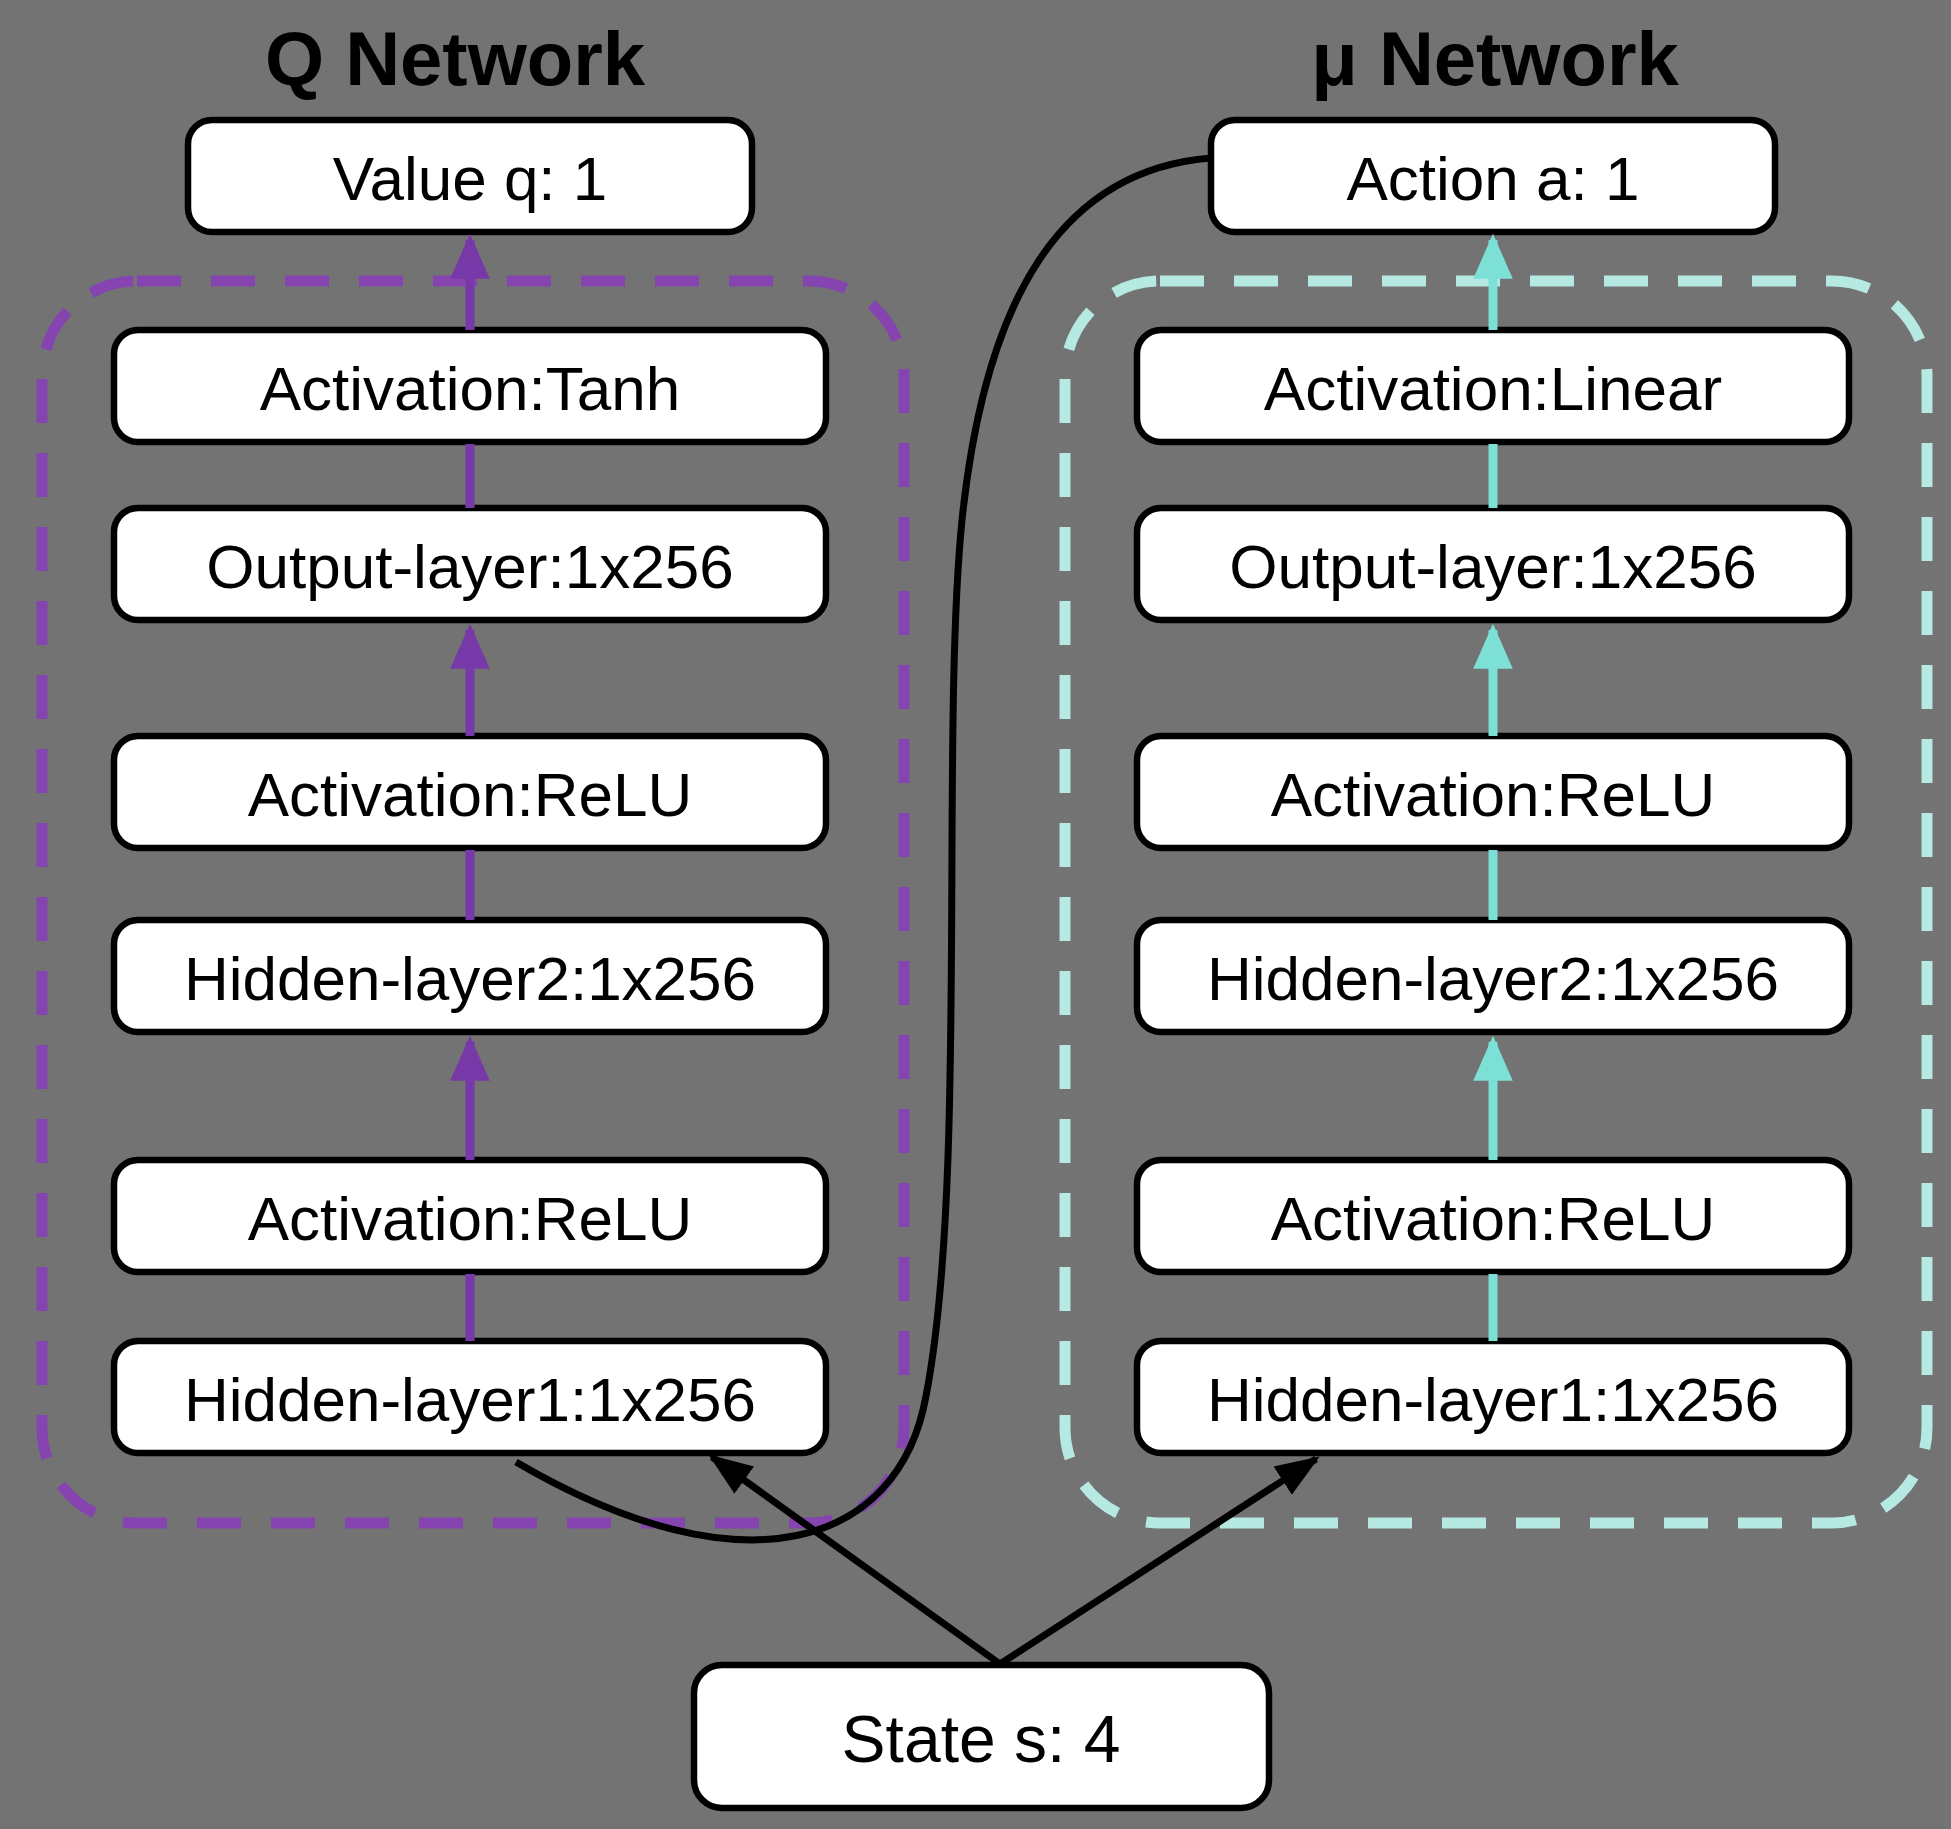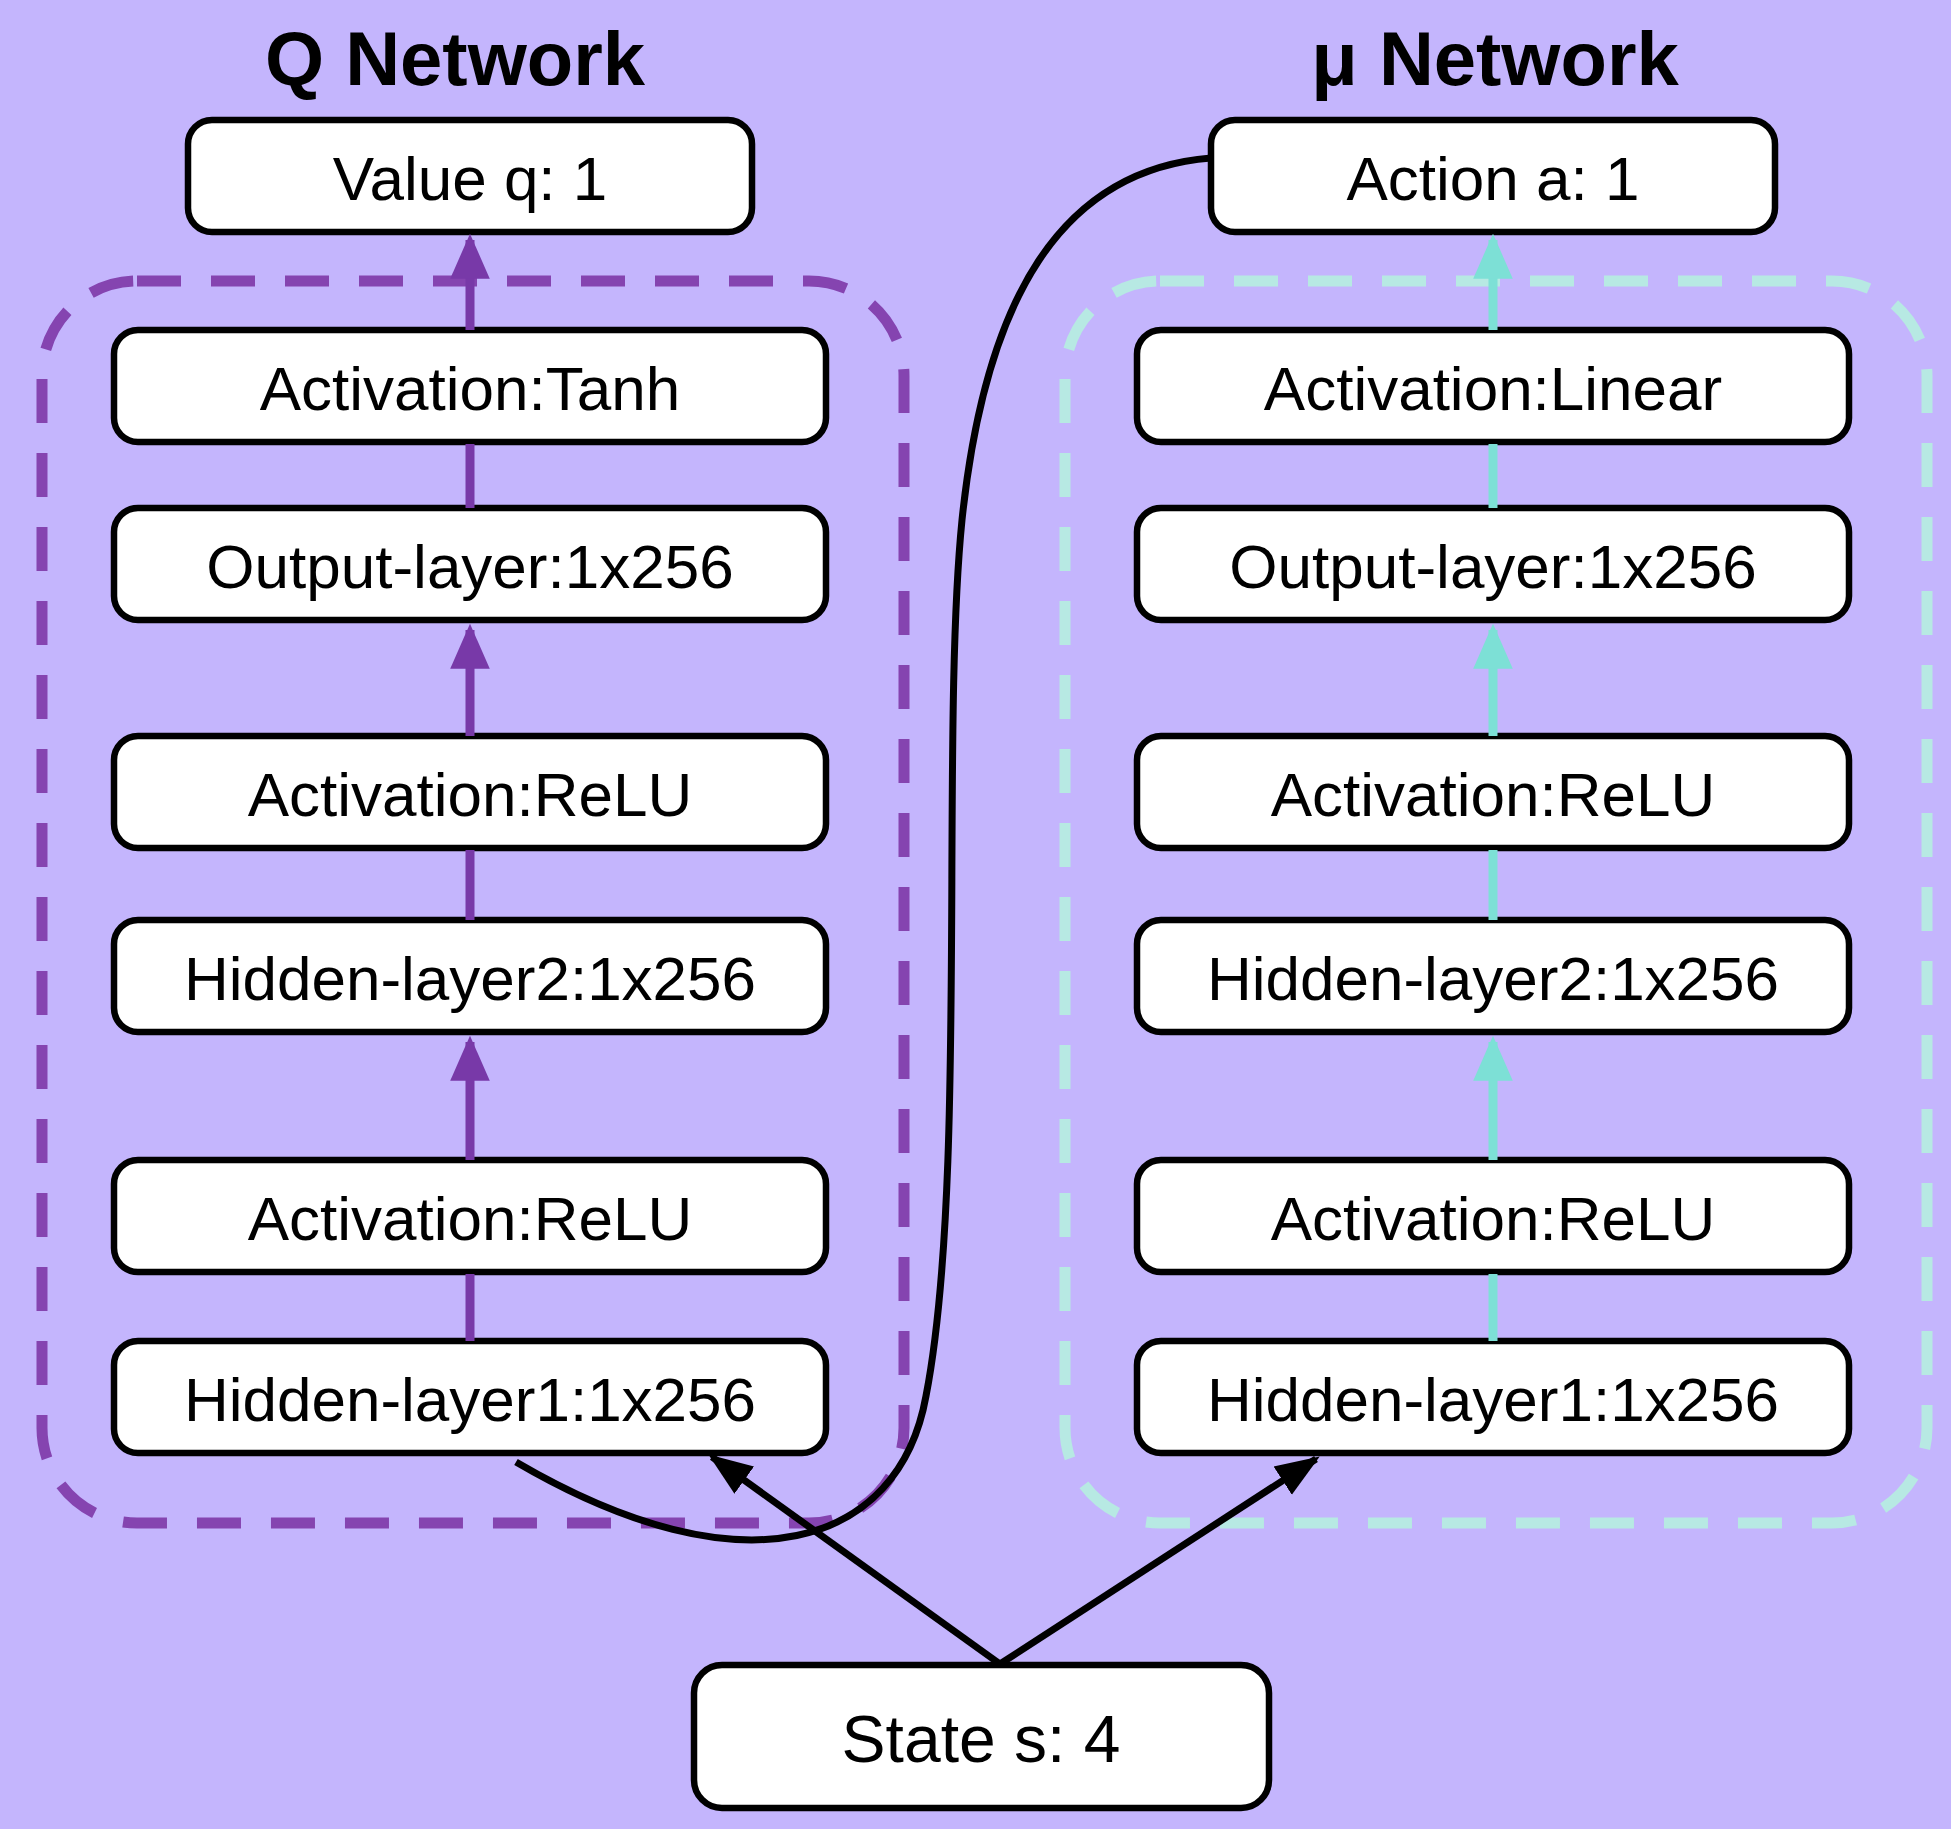--- a/index.html
+++ b/index.html
@@ -4,21 +4,21 @@
 <style>
   html, body {
     margin: 0;
     padding: 0;
     background: #ffffff;
   }
   #canvas {
     width: 1951px;
     height: 1829px;
     position: relative;
-    background: #c4b5fd;
+    background: #737373;
     font-family: "Liberation Sans", sans-serif;
   }
   svg text {
     font-family: "Liberation Sans", sans-serif;
     fill: #000000;
   }
   .net-title {
     font-size: 76px;
     font-weight: bold;
   }

